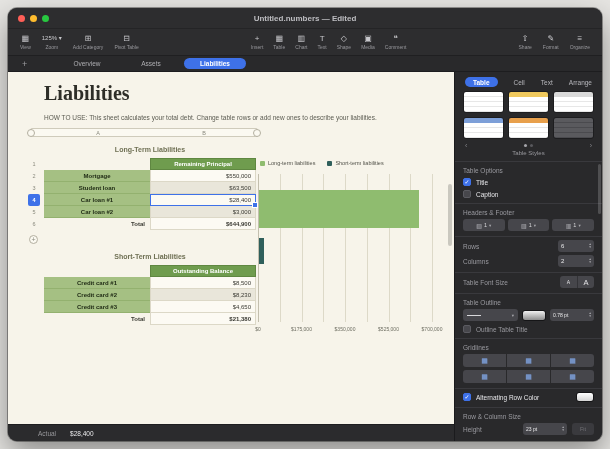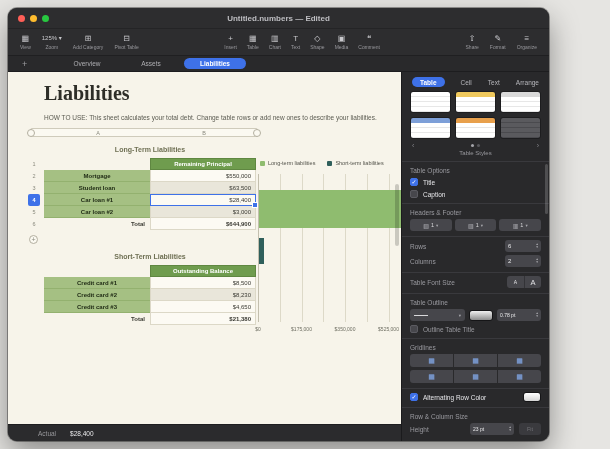--- a/index.html
+++ b/index.html
@@ -1,19 +1,19 @@
 <!DOCTYPE html>
 <html><head>
 <meta charset="utf-8">
 <style>
   * { margin:0; padding:0; box-sizing:border-box; }
   html,body { width:610px; height:449px; overflow:hidden; }
   body { background:#e6e5e2; font-family:"Liberation Sans", sans-serif; position:relative; }
 
-  .window { position:absolute; left:8px; top:8px; width:541px; height:433px;
+  .window { position:absolute; left:8px; top:8px; width:594px; height:433px;
     border-radius:9px; overflow:hidden; background:#29292b;
     box-shadow:0 12px 30px rgba(0,0,0,.4), 0 0 0 1px rgba(0,0,0,.35);
     display:flex; flex-direction:column; }
 
   
   .titlebar { height:21px; background:#2d2d2f; position:relative; display:flex;
     align-items:center; justify-content:center; flex:none; border-bottom:1px solid #242426; }
   .traffic { position:absolute; left:10px; top:7px; display:flex; gap:5px; }
   .light { width:7px; height:7px; border-radius:50%; }
   .l-close { background:#ff5f57; } .l-min { background:#febc2e; } .l-zoom { background:#28c840; }

